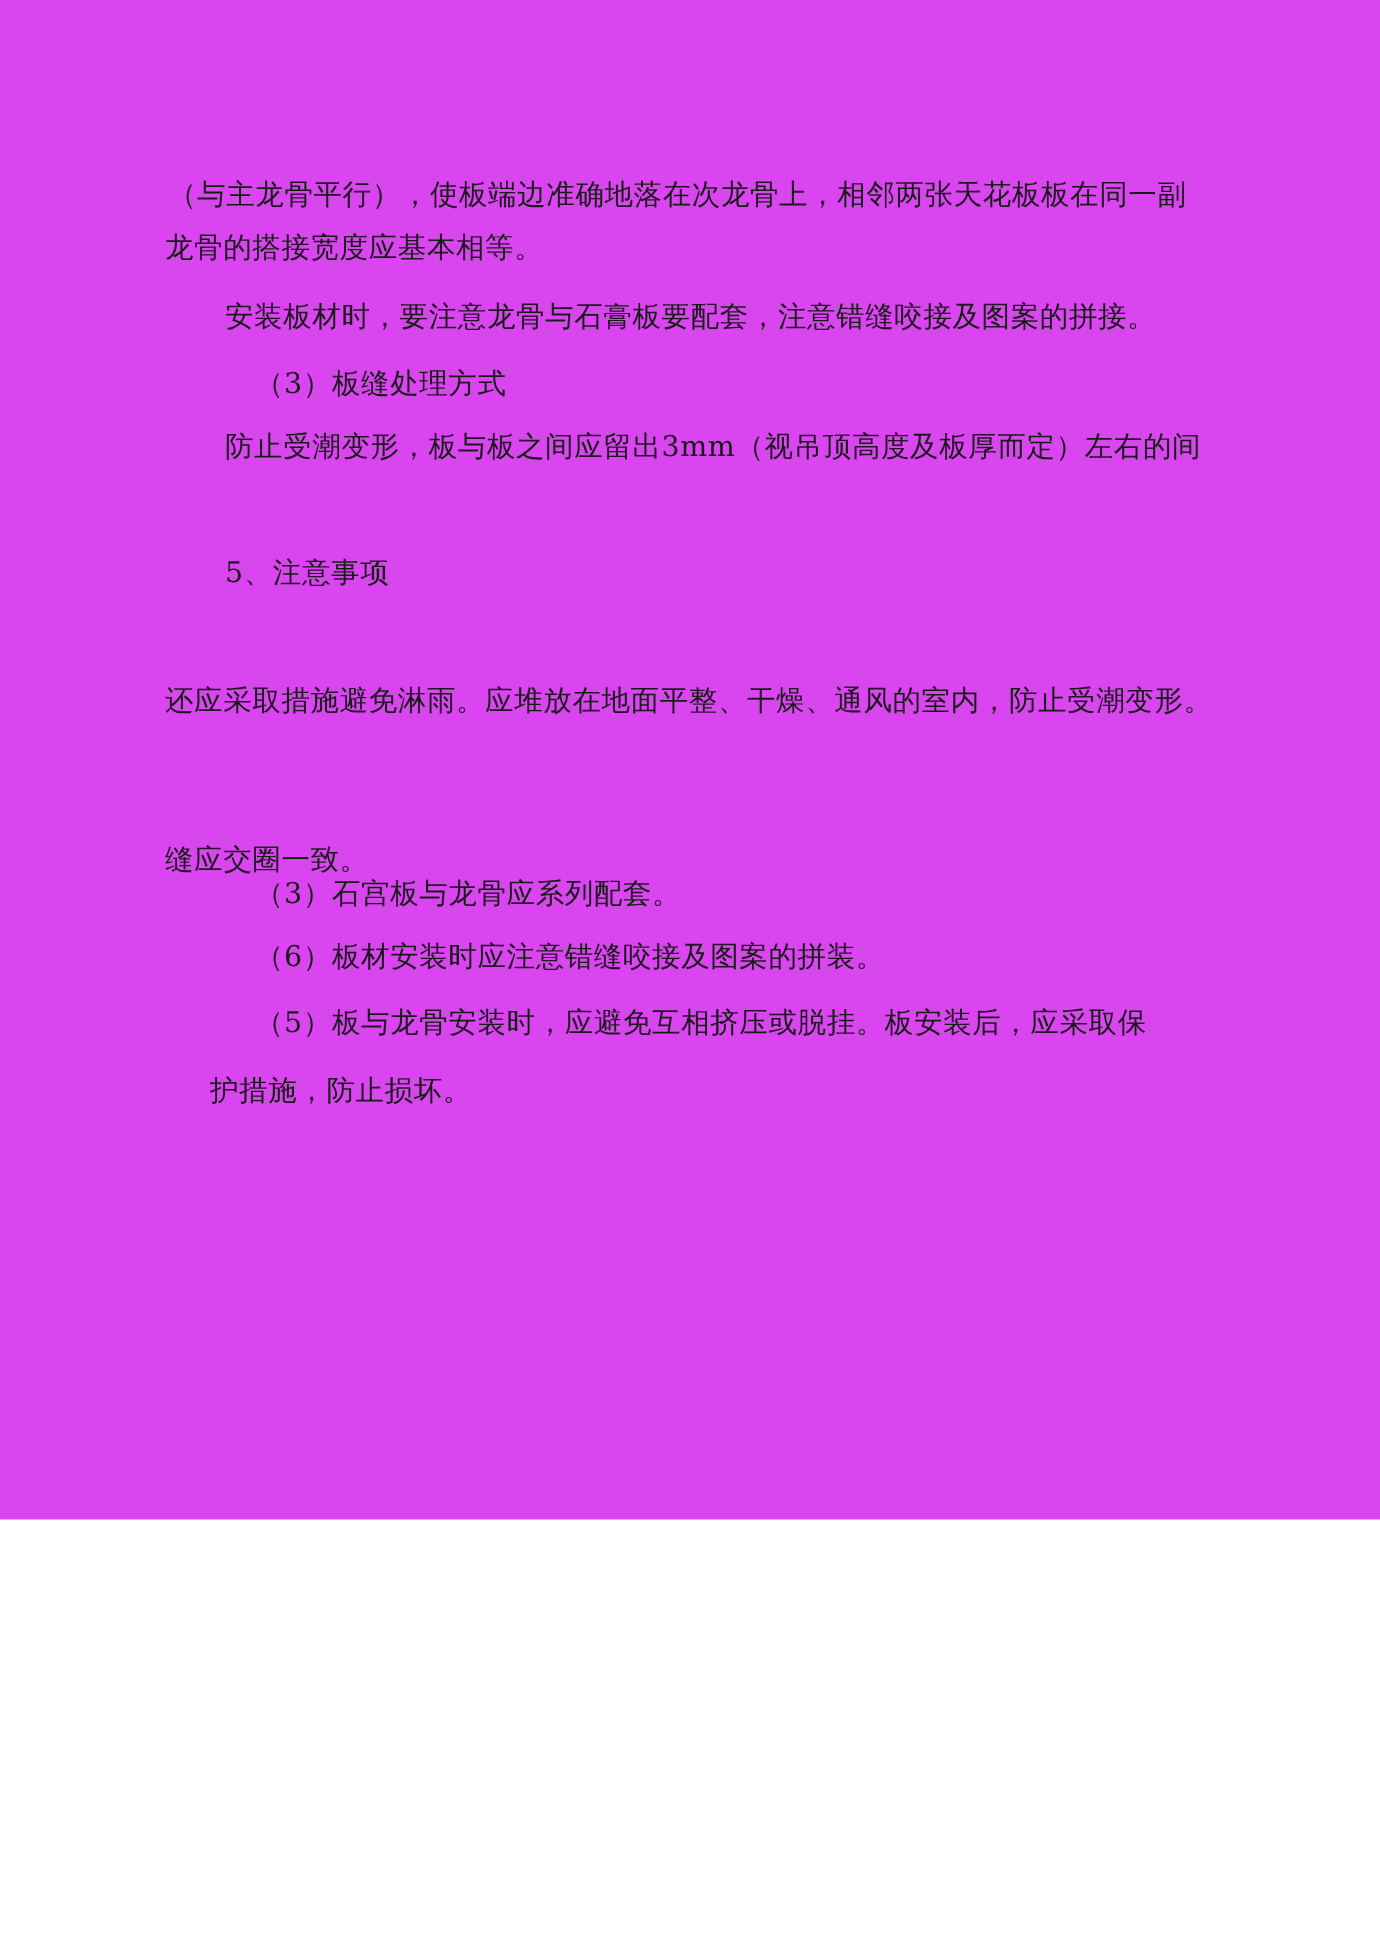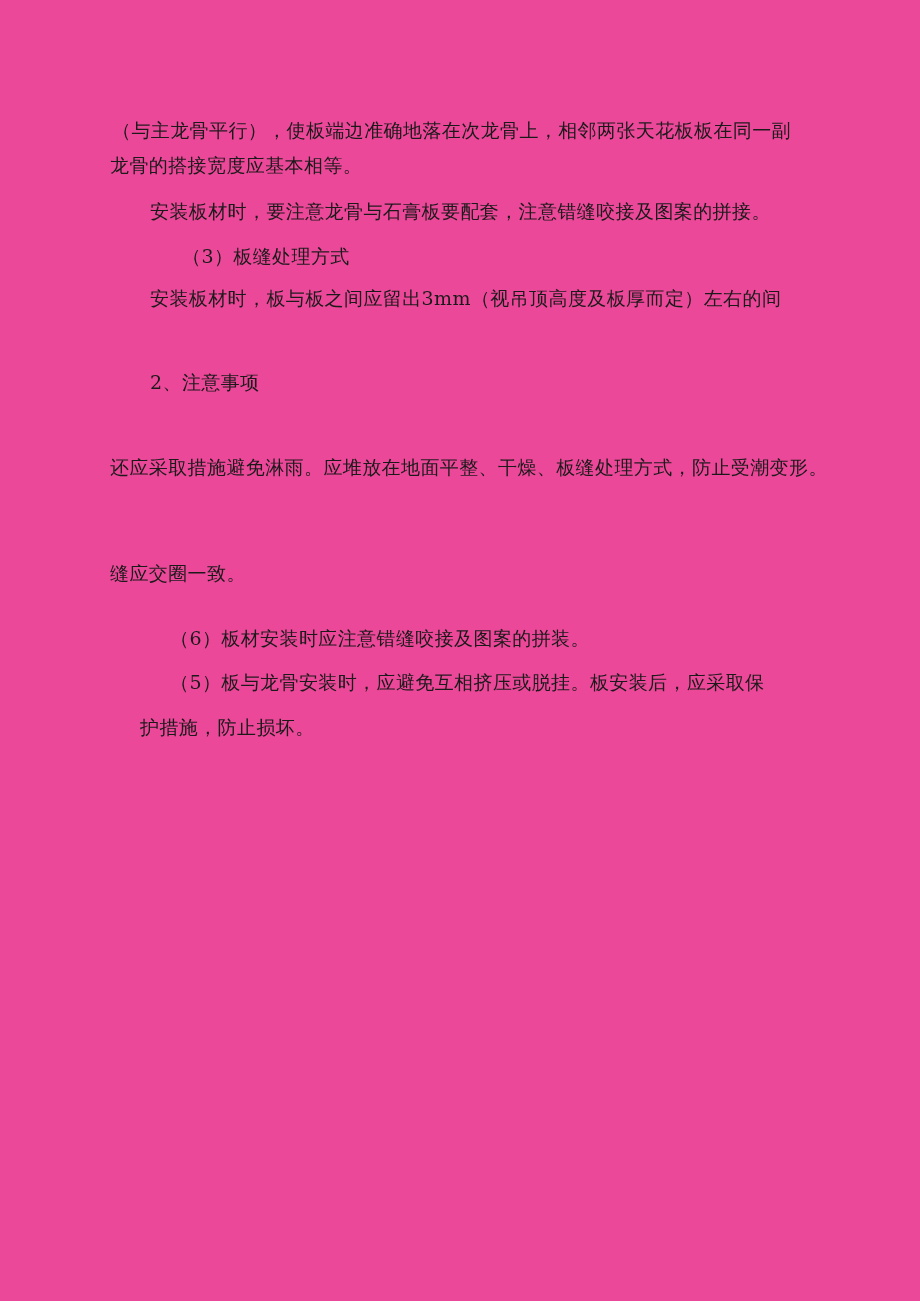--- a/index.html
+++ b/index.html
@@ -13,43 +13,44 @@
       position: relative;
       overflow: hidden;
       font-family: "DejaVu Serif", "Liberation Serif", serif;
       color: #1a1a1a;
     }
     .page {
       position: absolute;
       left: 0;
       top: 0;
       width: 920px;
-      height: 1301px;
-      background: #ec4899;
+      height: 1013px;
+      background: #d946ef;
     }
     .line {
       position: absolute;
       left: 112px;
       font-size: 19px;
       line-height: 24px;
       white-space: nowrap;
       letter-spacing: 0.4px;
     }
     .indent1 { left: 150px; }
     .indent2 { left: 170px; }
     .flush { left: 110px; }
   </style>
 </head>
 <body>
 
 <div class="page">
   <div class="line" style="top:118px; left:112px;">（与主龙骨平行），使板端边准确地落在次龙骨上，相邻两张天花板板在同一副</div>
   <div class="line indent1" style="top:199px;">安装板材时，要注意龙骨与石膏板要配套，注意错缝咬接及图案的拼接。</div>
   <div class="line flush" style="top:153px;">龙骨的搭接宽度应基本相等。</div>
-  <div class="line indent2" style="top:244px;margin-left:12px;">（3）板缝处理方式</div>
-  <div class="line indent1" style="top:286px;">安装板材时，板与板之间应留出3mm（视吊顶高度及板厚而定）左右的间</div>
-  <div class="line indent1" style="top:370px;">2、注意事项</div>
-  <div class="line flush" style="top:455px;">还应采取措施避免淋雨。应堆放在地面平整、干燥、板缝处理方式，防止受潮变形。</div>
+  <div class="line indent2" style="top:244px;">（3）板缝处理方式</div>
+  <div class="line indent1" style="top:286px;">防止受潮变形，板与板之间应留出3mm（视吊顶高度及板厚而定）左右的间</div>
+  <div class="line indent1" style="top:370px;">5、注意事项</div>
+  <div class="line flush" style="top:455px;">还应采取措施避免淋雨。应堆放在地面平整、干燥、通风的室内，防止受潮变形。</div>
   <div class="line flush" style="top:561px;">缝应交圈一致。</div>
+  <div class="line indent2" style="top:584px;">（3）石宫板与龙骨应系列配套。</div>
   <div class="line indent2" style="top:626px;">（6）板材安装时应注意错缝咬接及图案的拼装。</div>
   <div class="line indent2" style="top:670px;">（5）板与龙骨安装时，应避免互相挤压或脱挂。板安装后，应采取保</div>
   <div class="line" style="top:715px; left:116px;margin-left:24px;">护措施，防止损坏。</div>
 </div>
 
 </body></html>

